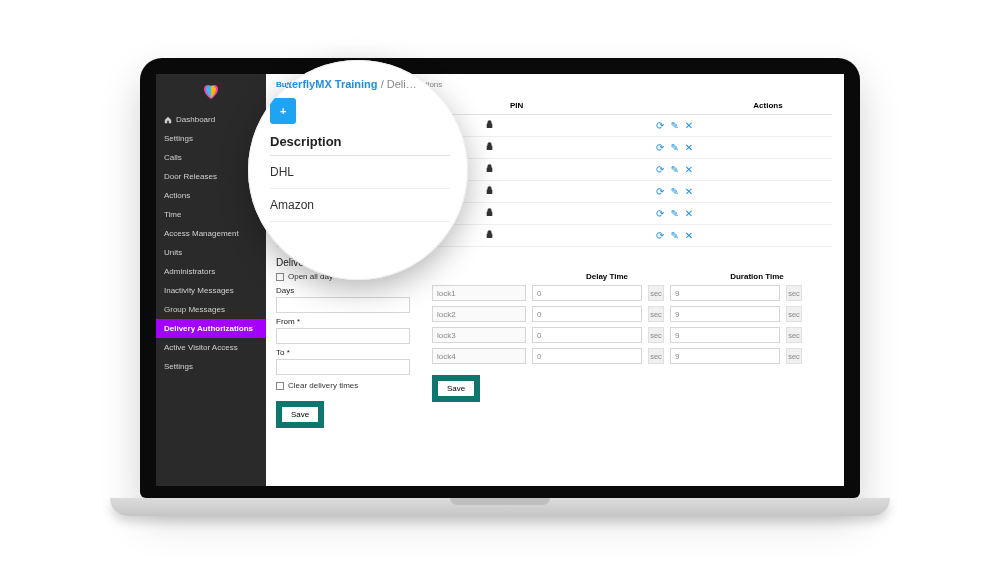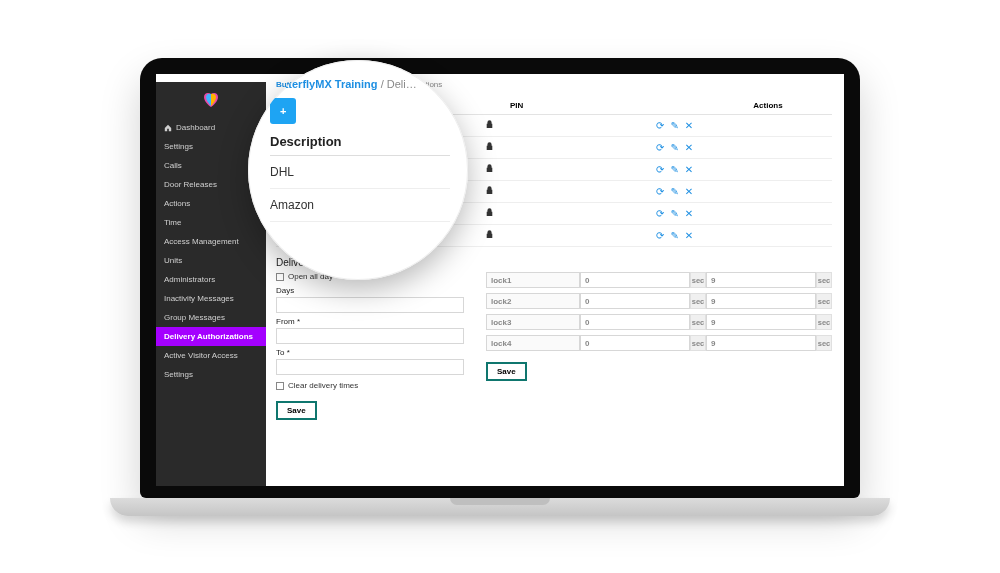--- a/index.html
+++ b/index.html
@@ -34,21 +34,20 @@
     overflow: hidden;
     font-size: 8.5px;
   }
   .sidebar {
     width: 110px;
     background: #2a2a2a;
     color: #cfcfcf;
     display: flex;
     flex-direction: column;
     padding-top: 6px;
-    margin-top: 8px;
   }
   .logo {
     margin: 4px auto 8px auto;
   }
   .nav-item {
     padding: 5px 8px;
     color: #d0d0d0;
     font-size: 8px;
     cursor: pointer;
     white-space: nowrap;
@@ -78,27 +77,27 @@
   .form-layout { display:flex; gap:22px; }
   .form-left { width:190px; }
   .form-right { flex:1; }
   .chk-line { display:flex; align-items:center; gap:4px; font-size:8px; margin-bottom:5px; color:#333;}
   .chk { width:8px; height:8px; border:1px solid #888; }
   .field-label { font-size:8px; color:#222; margin-top:4px; margin-bottom:2px; display:block; }
   .txt {
     width:100%; height:16px; border:1px solid #d7d7d7; background:#fff; font-size:8px; padding:0 3px;
   }
   .save-btn {
-    margin-top:6px; border:2px solid #0f766e; background:#fff; padding:3px 9px; font-size:8px; cursor:pointer;font-weight:bold;
+    margin-top:6px; border:6px solid #0f766e; background:#fff; padding:3px 9px; font-size:8px; cursor:pointer;
   }
   .lock-grid-head { display:flex; font-size:8px; font-weight:600; margin-bottom:4px; }
   .lg-c1 { width:100px; }
   .lg-c2 { width:150px; text-align:center; }
   .lg-c3 { width:150px; text-align:center; }
-  .lock-row { display:flex; margin-bottom:5px; align-items:center;font-weight:bold; }
+  .lock-row { display:flex; gap:6px; margin-bottom:5px; align-items:center; }
   .lock-name { width:94px; height:16px; border:1px solid #d7d7d7; background:#fafafa; font-size:8px; padding:0 4px; color:#888; display:flex; align-items:center;}
   .delay-box, .dur-box { width:110px; height:16px; border:1px solid #d7d7d7; background:#fff; font-size:8px; padding:0 4px; display:flex; align-items:center; color:#888;}
   .sec-tag { width:16px; height:16px; background:#f0f0f0; border:1px solid #e0e0e0; font-size:7.5px; display:flex; align-items:center; justify-content:center; color:#888;}
   .base {
     width: 780px; height: 18px;
     background: linear-gradient(#dcdcdc,#c5c5c5);
     border-radius: 0 0 18px 18px;
     margin-left: -30px;
     box-shadow: 0 6px 10px rgba(0,0,0,0.15);
     position:relative;
@@ -269,20 +268,25 @@
             <label class="field-label">To *</label>
             <input class="txt" style="">
             <div class="chk-line" style="margin-top:6px">
               <span class="chk"></span>
               <span>Clear delivery times</span>
             </div>
             <button class="save-btn">Save</button>
           </div>
 
           <div class="form-right">
+            <div class="lock-grid-head">
+              <div class="lg-c1"></div>
+              <div class="lg-c2">Delay Time</div>
+              <div class="lg-c3">Duration Time</div>
+            </div>
             <div class="lock-row">
               <div class="lock-name">lock1</div>
               <div class="delay-box">0</div>
               <div class="sec-tag">sec</div>
               <div class="dur-box">9</div>
               <div class="sec-tag">sec</div>
             </div>
             <div class="lock-row">
               <div class="lock-name">lock2</div>
               <div class="delay-box">0</div>

